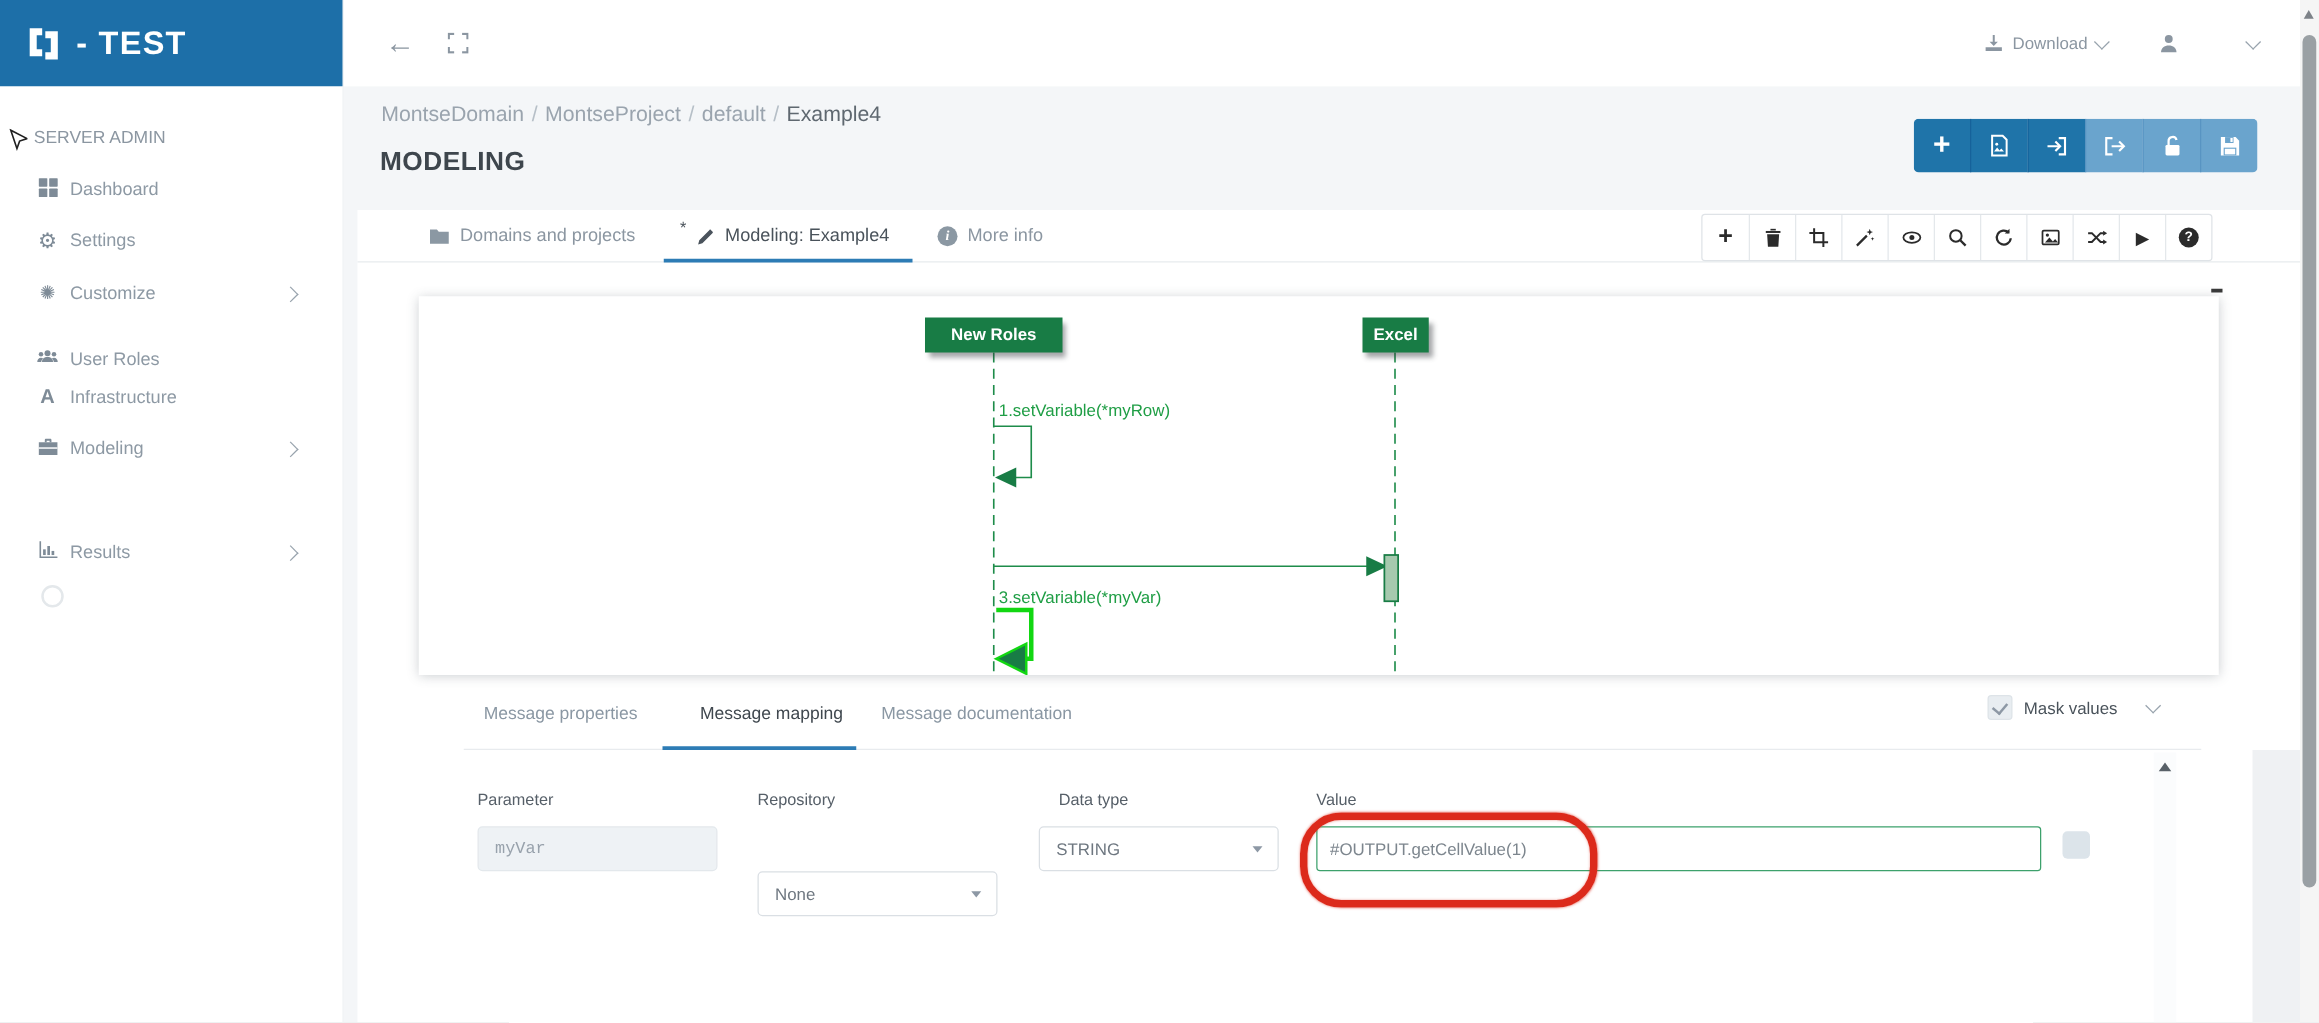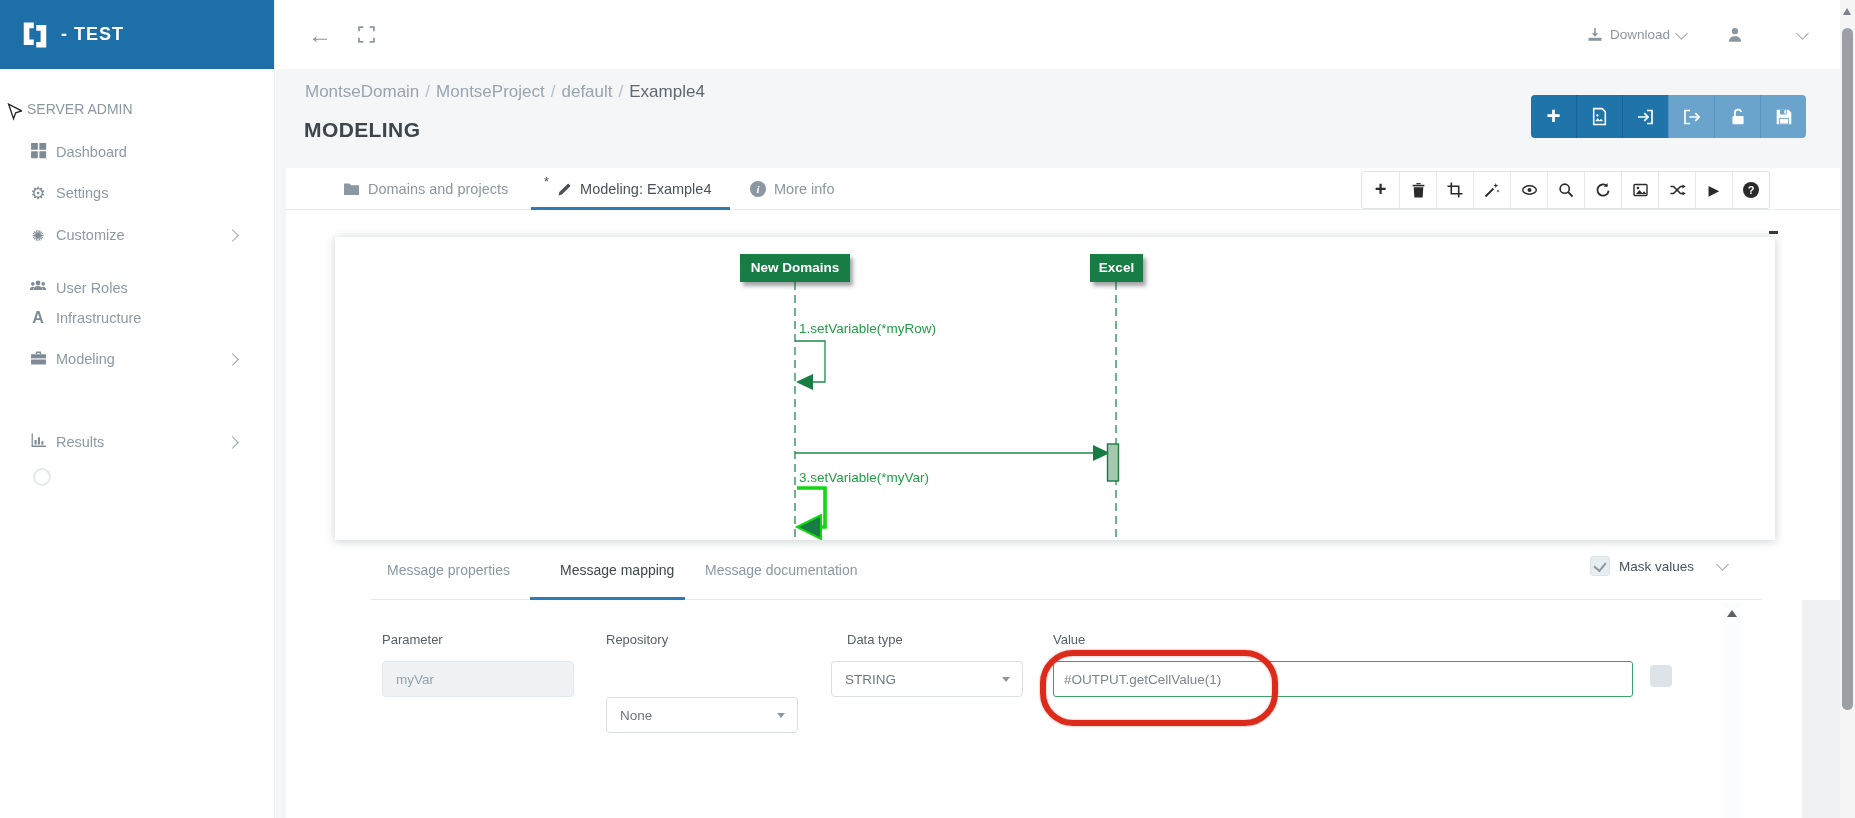--- a/index.html
+++ b/index.html
@@ -1,21 +1,21 @@
 <!DOCTYPE html>
 <html><head>
 <meta charset="utf-8">
 <style>
   html,body{margin:0;padding:0;background:#dfe3e6;}
   .screen{position:relative;width:1855px;height:818px;background:#fff;overflow:hidden;
           font-family:"Liberation Sans",sans-serif;-webkit-font-smoothing:antialiased;}
   
   .sidebar{position:absolute;left:0;top:0;width:274px;height:818px;background:#fff;border-right:1px solid #eef1f3;z-index:6;}
   .logo{position:absolute;left:0;top:0;width:274px;height:69px;background:#1d6fa8;display:flex;align-items:center;padding-left:20px;box-sizing:border-box;gap:11px;}
-  .logo-text{color:#fff;font-size:18px;font-weight:bold;letter-spacing:1px;}
+  .logo-text{color:#fff;font-size:26px;font-weight:bold;letter-spacing:1px;}
   .sb-heading{position:absolute;left:27px;top:101px;font-size:14px;color:#8b96a1;}
   .s-item{position:absolute;left:0;width:274px;height:41px;}
   .s-icon{position:absolute;left:27px;top:50%;transform:translateY(-50%);width:22px;text-align:center;color:#7e8b97;font-size:16px;line-height:1;}
   .s-label{position:absolute;left:56px;top:50%;transform:translateY(-50%);font-size:14.5px;color:#8d99a4;}
   .s-chev{position:absolute;left:228px;top:50%;margin-top:-4px;}
   .chev{display:inline-block;width:8px;height:8px;border-right:1.7px solid #98a3ad;border-bottom:1.7px solid #98a3ad;}
   .chev.right{transform:rotate(-45deg);}
   .chev.down{transform:rotate(45deg);margin-top:-3px;}
   .faded-circle{position:absolute;left:33px;top:468px;width:14px;height:14px;border:2px solid #e4e8eb;border-radius:50%;}
   
@@ -59,21 +59,21 @@
   .p-tab{position:absolute;top:394px;font-size:14px;color:#8a97a3;}
   .p-tab.active{color:#3f474e;margin-left:12px;}
   .p-line{position:absolute;left:85px;top:431px;width:1390px;height:1px;background:#e8ebee;}
   .p-underline{position:absolute;left:244px;top:429px;width:155px;height:3px;background:#2d7cb5;}
   .mask-box{position:absolute;left:1304px;top:388px;width:20px;height:20px;background:#e8edf1;border:1px solid #dde3e8;border-radius:3px;box-sizing:border-box;}
   .mask-box::after{content:"";position:absolute;left:5px;top:3px;width:6px;height:9px;border-right:2px solid #8d98a5;border-bottom:2px solid #8d98a5;transform:rotate(40deg);}
   .mask-label{position:absolute;left:1333px;top:391px;font-size:13.5px;color:#49525a;}
   .p-chev{position:absolute;left:1432px;top:395px;}
   .flabel{position:absolute;top:464px;font-size:13px;color:#565f68;}
   .ffield{position:absolute;top:493px;height:36px;box-sizing:border-box;font-size:13.5px;}
-  input.ffield{border:1px solid #e3e8ec;background:#eef2f5;border-radius:4px;color:#98a2ac;padding:0 13px;outline:none;font-family:Liberation Sans, sans-serif;}
+  input.ffield{border:1px solid #e3e8ec;background:#eef2f5;border-radius:4px;color:#98a2ac;padding:0 13px;outline:none;font-family:Liberation Mono, monospace;}
   .fselect{background:#fff;border:1px solid #dadfe4;border-radius:4px;color:#6e7780;display:flex;align-items:center;padding:0 13px;position:relative;cursor:default;}
   .caret{position:absolute;right:12px;top:50%;margin-top:-2px;width:0;height:0;border-left:4.5px solid transparent;border-right:4.5px solid transparent;border-top:5px solid #8d98a5;}
   input.vfield{border:1.5px solid #3da16c;background:#fff;border-radius:3px;color:#7d868e;padding:0 10px;outline:none;font-family:"Liberation Sans",sans-serif;}
   .gray-square{position:absolute;left:1364px;top:497px;width:22px;height:22px;background:#dce4ea;border-radius:4px;}
   .red-annot{position:absolute;left:754px;top:482px;width:226px;height:64px;border:6px solid #dc2a1b;border-radius:33px;box-shadow:0 0 2px rgba(220,42,27,.65), inset 0 0 2px rgba(220,42,27,.5);pointer-events:none;z-index:5;}
   .inner-scroll{position:absolute;left:1437px;top:434px;width:18px;height:216px;background:#fbfcfd;}
   .up-tri{position:absolute;left:4px;top:8px;width:0;height:0;border-left:5px solid transparent;border-right:5px solid transparent;border-bottom:7px solid #596168;}
   .gray-strip{position:absolute;left:1516px;top:432px;width:38px;height:218px;background:#eff1f3;}
   
   .pagescroll{position:absolute;left:1840px;top:0;width:15px;height:818px;background:#f5f5f5;z-index:9;}
@@ -351,21 +351,21 @@
         <line x1="460" y1="45" x2="460" y2="301" stroke="#1e8c4a" stroke-width="1.3" stroke-dasharray="8,5"></line>
         <line x1="781" y1="45" x2="781" y2="301" stroke="#1e8c4a" stroke-width="1.3" stroke-dasharray="8,5"></line>
         <path d="M460 104 H490 V145 H466" fill="none" stroke="#1e8c4a" stroke-width="1.3"></path>
         <polygon points="461,145 478,137 478,153" fill="#187c45"></polygon>
         <path d="M460 216 H762" fill="none" stroke="#1e8c4a" stroke-width="1.3"></path>
         <polygon points="775,216 758,208 758,224" fill="#187c45"></polygon>
         <rect x="772.5" y="207" width="11" height="37" fill="#a6c9ae" stroke="#187c45" stroke-width="1.4"></rect>
         <path d="M462 251 H490 V290 H480" fill="none" stroke="#12d712" stroke-width="3.6"></path>
         <polygon points="462,290 486,278 486,302" fill="#187c45" stroke="#12d712" stroke-width="2"></polygon>
       </svg>
-      <div class="actor" style="left:405px;width:110px">New Domains</div>
+      <div class="actor" style="left:405px;width:110px">New Roles</div>
       <div class="actor" style="left:755px;width:53px">Excel</div>
       <div class="dmsg" style="left:464px;top:84px">1.setVariable(*myRow)</div>
       <div class="dmsg" style="left:464px;top:233px">3.setVariable(*myVar)</div>
     </div>
 
     <span class="p-tab" style="left:101px">Message properties</span>
     <span class="p-tab active" style="left:262px">Message mapping</span>
     <span class="p-tab" style="left:419px">Message documentation</span>
     <div class="p-line"></div>
     <div class="p-underline"></div>

